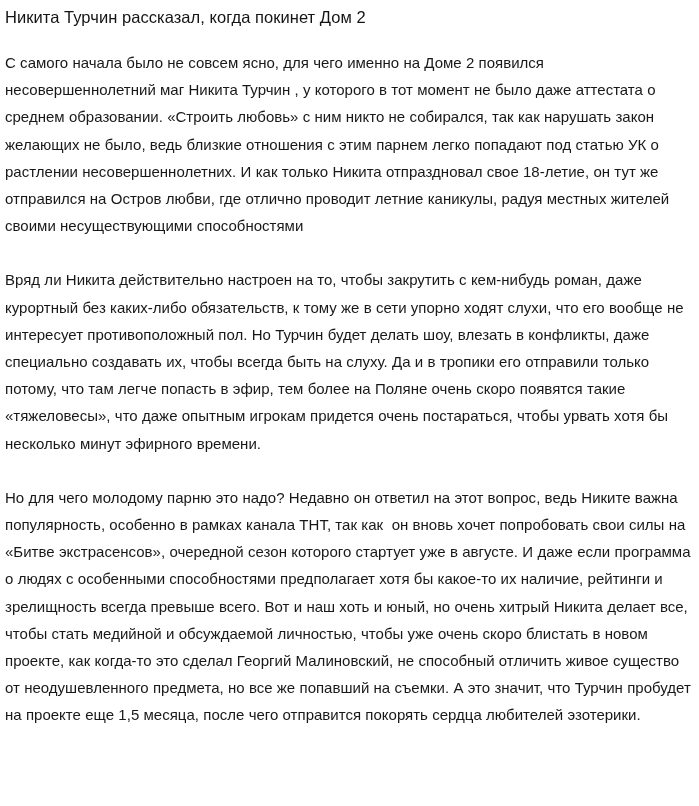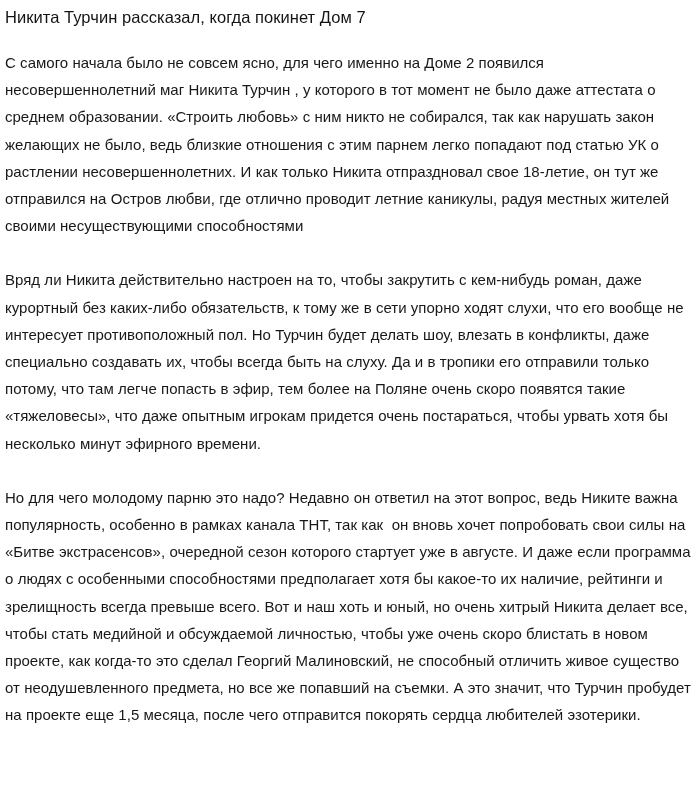--- a/index.html
+++ b/index.html
@@ -52,21 +52,21 @@
   
   #article-body > .article-paragraph:first-child {
     margin-top: 21px;
   }
 </style>
 </head>
 <body style="background: rgb(255, 255, 255); color: rgb(24, 24, 24);">
 
 <div id="article-page">
 
-  <h1 id="article-title">Никита Турчин рассказал, когда покинет Дом 7</h1>
+  <h1 id="article-title">Никита Турчин рассказал, когда покинет Дом 2</h1>
 
   <div id="article-body">
     <p class="article-paragraph">С самого начала было не совсем ясно, для чего именно на Доме 2 появился несовершеннолетний маг Никита Турчин , у которого в тот момент не было даже аттестата о среднем образовании. «Строить любовь» с ним никто не собирался, так как нарушать закон желающих не было, ведь близкие отношения с этим парнем легко попадают под статью УК о растлении несовершеннолетних. И как только Никита отпраздновал свое 18-летие, он тут же отправился на Остров любви, где отлично проводит летние каникулы, радуя местных жителей своими несуществующими способностями</p>
     <p class="article-paragraph">Вряд ли Никита действительно настроен на то, чтобы закрутить с кем-нибудь роман, даже курортный без каких-либо обязательств, к тому же в сети упорно ходят слухи, что его вообще не интересует противоположный пол. Но Турчин будет делать шоу, влезать в конфликты, даже специально создавать их, чтобы всегда быть на слуху. Да и в тропики его отправили только потому, что там легче попасть в эфир, тем более на Поляне очень скоро появятся такие «тяжеловесы», что даже опытным игрокам придется очень постараться, чтобы урвать хотя бы несколько минут эфирного времени.</p>
     <p class="article-paragraph">Но для чего молодому парню это надо? Недавно он ответил на этот вопрос, ведь Никите важна популярность, особенно в рамках канала ТНТ, так как  он вновь хочет попробовать свои силы на «Битве экстрасенсов», очередной сезон которого стартует уже в августе. И даже если программа о людях с особенными способностями предполагает хотя бы какое-то их наличие, рейтинги и зрелищность всегда превыше всего. Вот и наш хоть и юный, но очень хитрый Никита делает все, чтобы стать медийной и обсуждаемой личностью, чтобы уже очень скоро блистать в новом проекте, как когда-то это сделал Георгий Малиновский, не способный отличить живое существо от неодушевленного предмета, но все же попавший на съемки. А это значит, что Турчин пробудет на проекте еще 1,5 месяца, после чего отправится покорять сердца любителей эзотерики.</p>
   </div>
 
 </div>
 
 </body></html>

